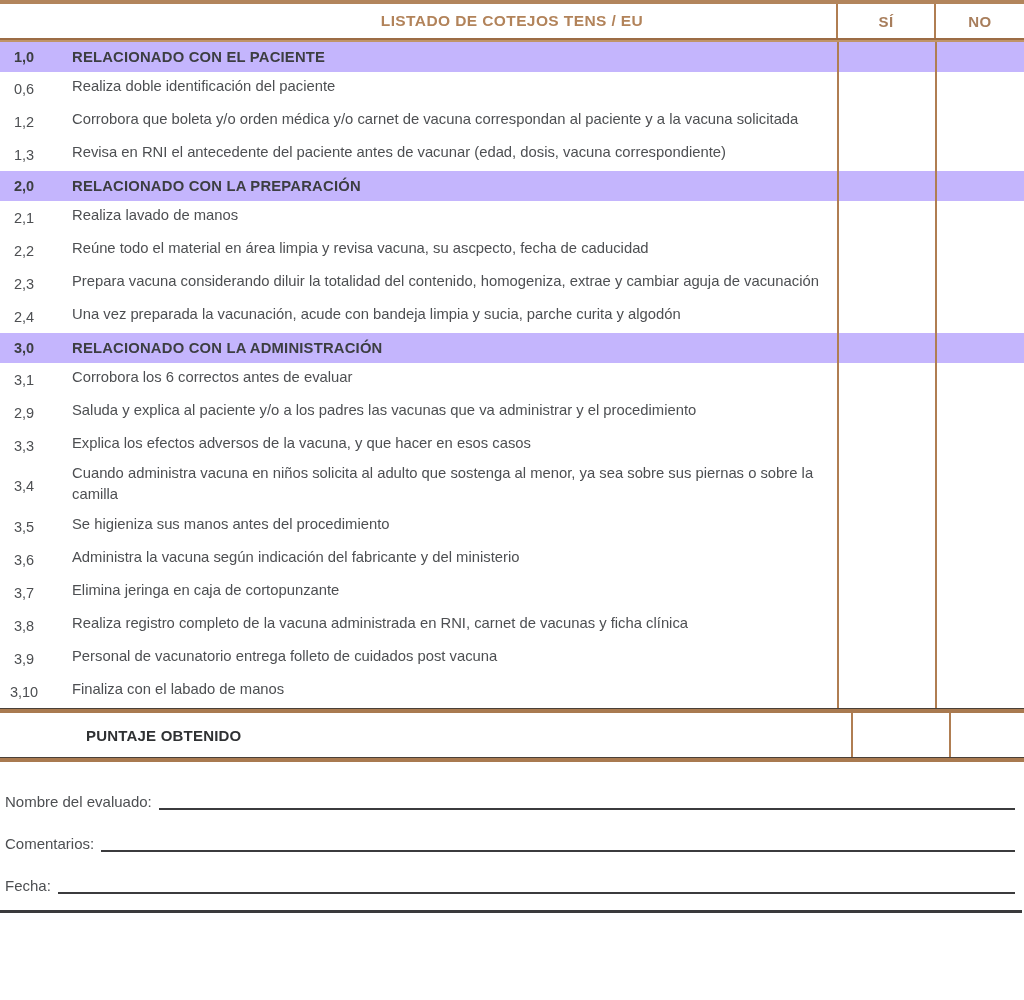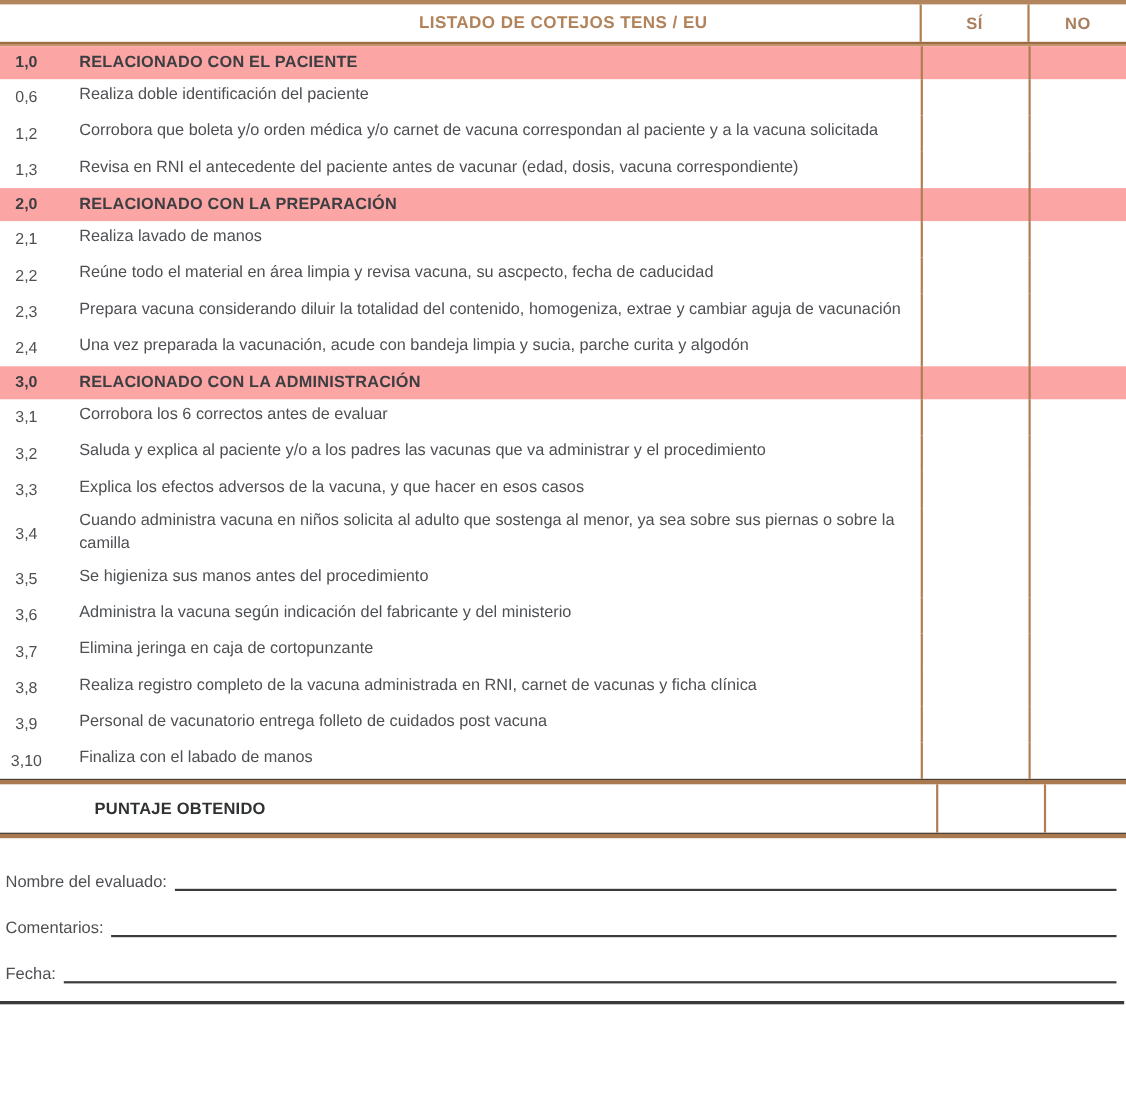--- a/index.html
+++ b/index.html
@@ -38,21 +38,21 @@
     display:grid;
     grid-template-columns:56px 1fr 98px 89px;
     width:1024px;
   }
   .row .cell-yes { border-left:2px solid #b07e52; }
   .row .cell-no  { border-left:2px solid #b07e52; }
   .row-item { min-height:33px; }
   .row-item .num, .row-item .txt { display:flex; align-items:center; }
   .row-item .num { justify-content:center; font-size:14.5px; color:#4d4f52; padding-right:8px; }
   .row-item .txt { font-size:14.8px; line-height:21px; padding:1px 14px 5px 16px; color:#4d4f52; }
-  .row-section { height:30px; background:#fca5a5; }
+  .row-section { height:30px; background:#c4b5fd; }
   .row-section .num, .row-section .txt { display:flex; align-items:center; }
   .row-section .num { justify-content:center; font-weight:bold; font-size:14.5px; color:#3c3e41; padding-right:8px; }
   .row-section .txt { font-weight:bold; font-size:14.8px; letter-spacing:.2px; padding-left:16px; color:#3c3e41; }
 
   
   .score-row { height:44px;padding-left:14px; }
   .score-row .txt { display:flex; align-items:center; font-weight:bold; font-size:15px; letter-spacing:.2px; padding-left:16px; color:#2f3133; }
 
   
   .form { padding:22px 9px 0 5px; }
@@ -138,21 +138,21 @@
         <div class="cell-yes"></div>
         <div class="cell-no"></div>
       </div>
       <div class="row row-item">
         <div class="num">3,1</div>
         <div class="txt">Corrobora los 6 correctos antes de evaluar</div>
         <div class="cell-yes"></div>
         <div class="cell-no"></div>
       </div>
       <div class="row row-item">
-        <div class="num">3,2</div>
+        <div class="num">2,9</div>
         <div class="txt">Saluda y explica al paciente y/o a los padres las vacunas que va administrar y el procedimiento</div>
         <div class="cell-yes"></div>
         <div class="cell-no"></div>
       </div>
       <div class="row row-item">
         <div class="num">3,3</div>
         <div class="txt">Explica los efectos adversos de la vacuna, y que hacer en esos casos</div>
         <div class="cell-yes"></div>
         <div class="cell-no"></div>
       </div>

